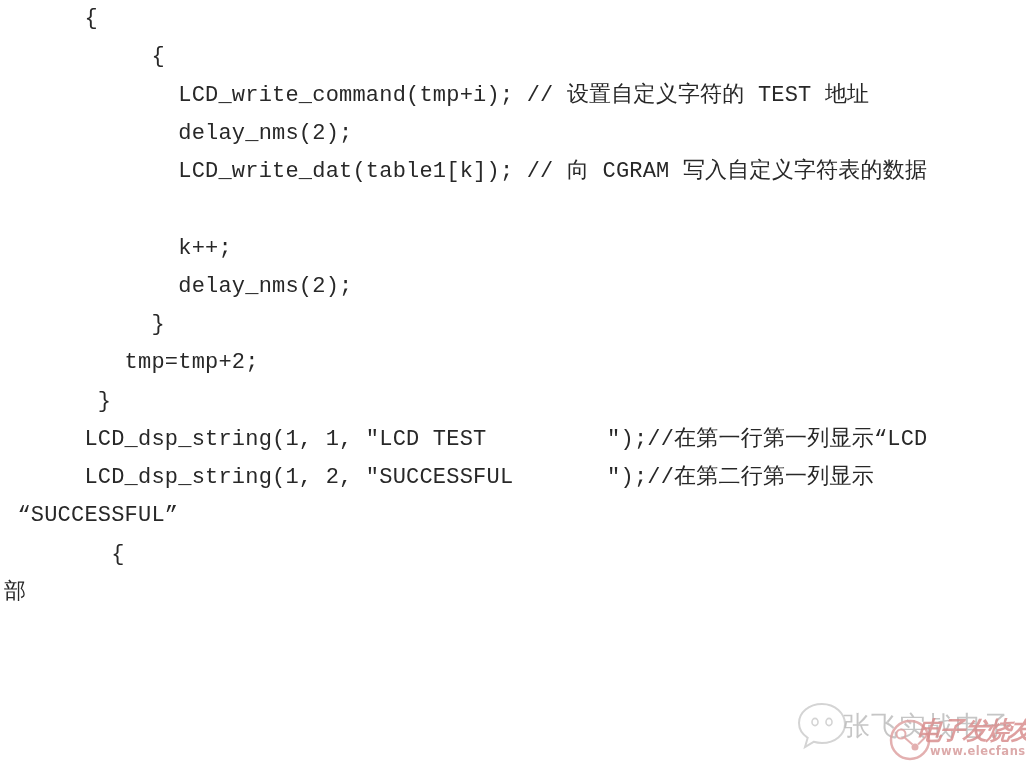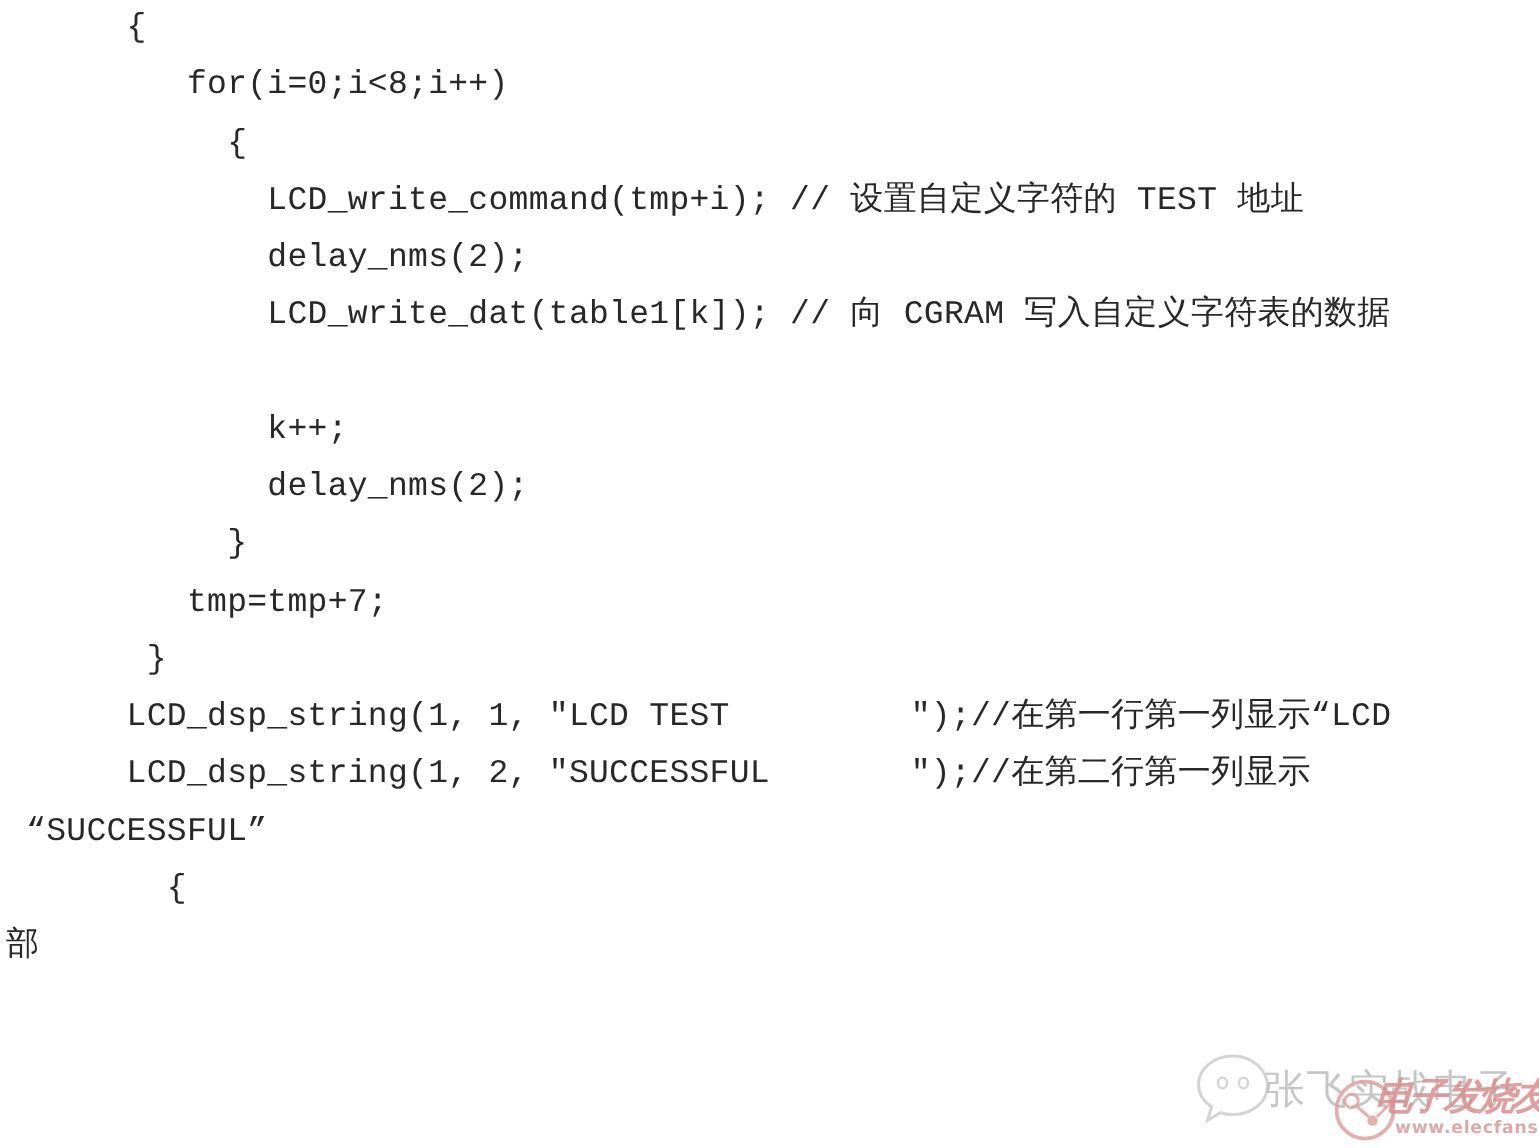--- a/index.html
+++ b/index.html
@@ -114,29 +114,28 @@
     </svg>
   </span>
 
   <span class="wm-brand">电子发烧友</span>
 
   <span class="wm-url">www.elecfans.com</span>
 </div>
 
 <div class="code-layer">
   <div class="code-line">      {</div>
-  <div class="code-line">         for(i=0;i&lt;8;i++)</div>
   <div class="code-line">           {</div>
   <div class="code-line">             LCD_write_command(tmp+i); // 设置自定义字符的 TEST 地址</div>
   <div class="code-line">             delay_nms(2);</div>
   <div class="code-line">             LCD_write_dat(table1[k]); // 向 CGRAM 写入自定义字符表的数据</div>
   <div class="code-line"></div>
   <div class="code-line">             k++;</div>
   <div class="code-line">             delay_nms(2);</div>
   <div class="code-line">           }</div>
-  <div class="code-line">         tmp=tmp+7;</div>
+  <div class="code-line">         tmp=tmp+2;</div>
   <div class="code-line">       }</div>
   <div class="code-line">      LCD_dsp_string(1, 1, "LCD TEST         ");//在第一行第一列显示“LCD</div>
   <div class="code-line">      LCD_dsp_string(1, 2, "SUCCESSFUL       ");//在第二行第一列显示</div>
   <div class="code-line"> “SUCCESSFUL”</div>
   <div class="code-line">        {</div>
   <div class="code-line">部</div>
 </div>
 
 </body></html>

